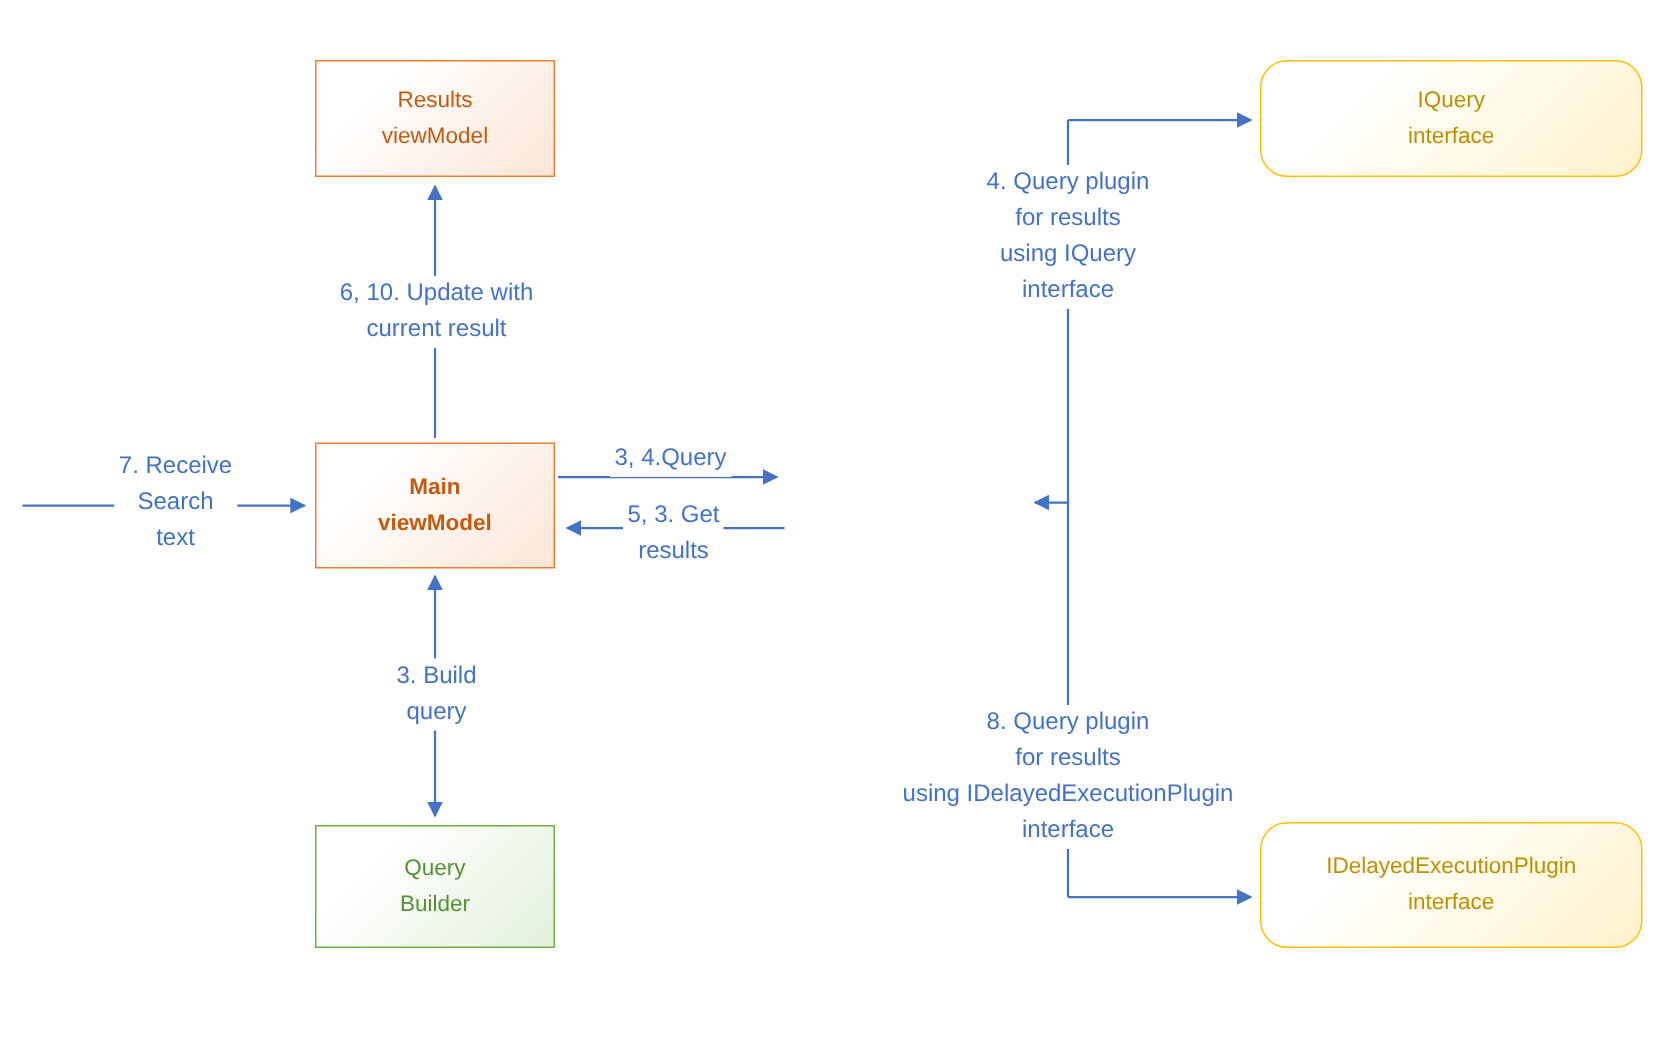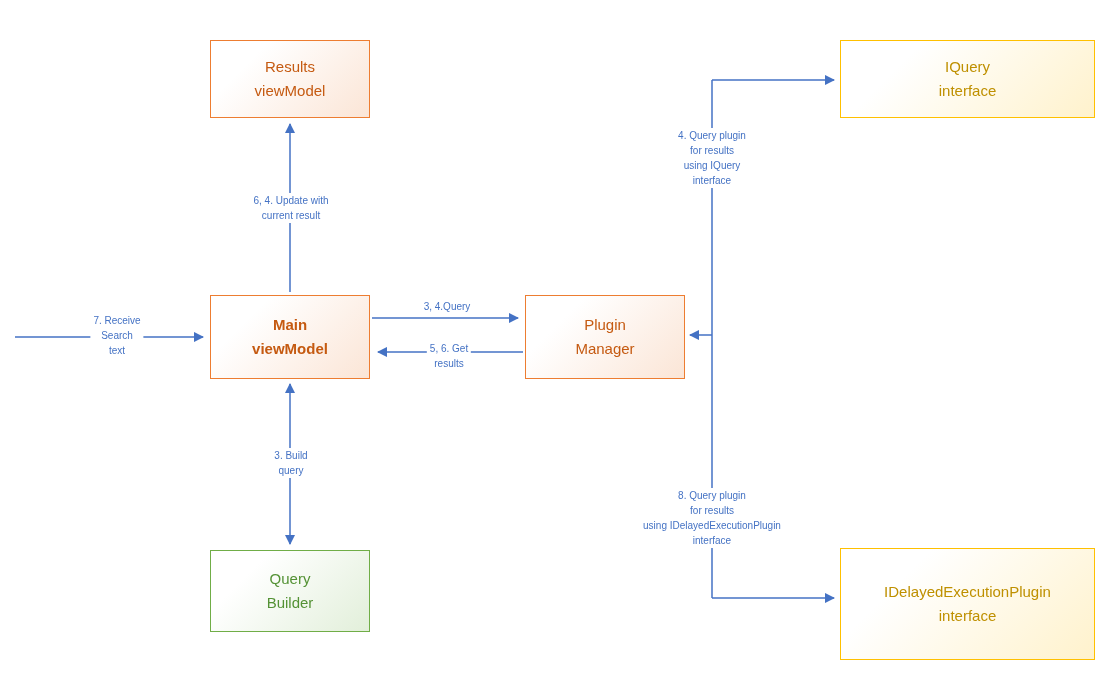--- a/index.html
+++ b/index.html
@@ -49,27 +49,28 @@
   }
   .node-green {
     border-color: var(--green-border, #70AD47);
     background: linear-gradient(135deg, #ffffff 25%, var(--green-fill, #E2EFDA) 100%);
     color: var(--green-text, #549235);
   }
   .node-yellow {
     border-color: var(--yellow-border, #FFC000);
     background: linear-gradient(135deg, #ffffff 25%, var(--yellow-fill, #FFF2CC) 100%);
     color: var(--yellow-text, #BF9000);
+    border-radius: 18px;
   }
   .edge-label {
     position: absolute;
     transform: translate(-50%, -50%);
     text-align: center;
     white-space: pre-line;
-    font-size: 10px;
+    font-size: 16px;
     line-height: 1.5;
     color: var(--label-text, #4472C4);
     background: #ffffff;
     padding: 0 3px;
   }
 </style>
 </head>
 <body>
 
 <div class="stage">
@@ -103,39 +104,37 @@
 
   <div class="node node-orange" style="left:210px; top:40px; width:160px; height:78px;">Results
 viewModel</div>
 
   <div class="node node-yellow" style="left:840px; top:40px; width:255px; height:78px;">IQuery
 interface</div>
 
   <div class="node node-orange" style="left:210px; top:295px; width:160px; height:84px;font-weight:bold;">Main
 viewModel</div>
 
-  <div class="node node-orange" style="left:525px; top:295px; width:160px; height:84px;">Plugin
-Manager</div>
 
   <div class="node node-green" style="left:210px; top:550px; width:160px; height:82px;">Query
 Builder</div>
 
-  <div class="node node-yellow" style="left:840px; top:548px; width:255px; height:112px;">IDelayedExecutionPlugin
+  <div class="node node-yellow" style="left:840px; top:548px; width:255px; height:84px;">IDelayedExecutionPlugin
 interface</div>
 
   <div class="edge-label" style="left:117px; top:335px;">7. Receive
 Search
 text</div>
 
-  <div class="edge-label" style="left:291px; top:208px;">6, 4. Update with
+  <div class="edge-label" style="left:291px; top:208px;">6, 10. Update with
 current result</div>
 
   <div class="edge-label" style="left:447px; top:306px;">3, 4.Query</div>
 
-  <div class="edge-label" style="left:449px; top:356px;">5, 6. Get
+  <div class="edge-label" style="left:449px; top:356px;">5, 3. Get
 results</div>
 
   <div class="edge-label" style="left:291px; top:463px;">3. Build
 query</div>
 
   <div class="edge-label" style="left:712px; top:158px;">4. Query plugin
 for results
 using IQuery
 interface</div>
 

